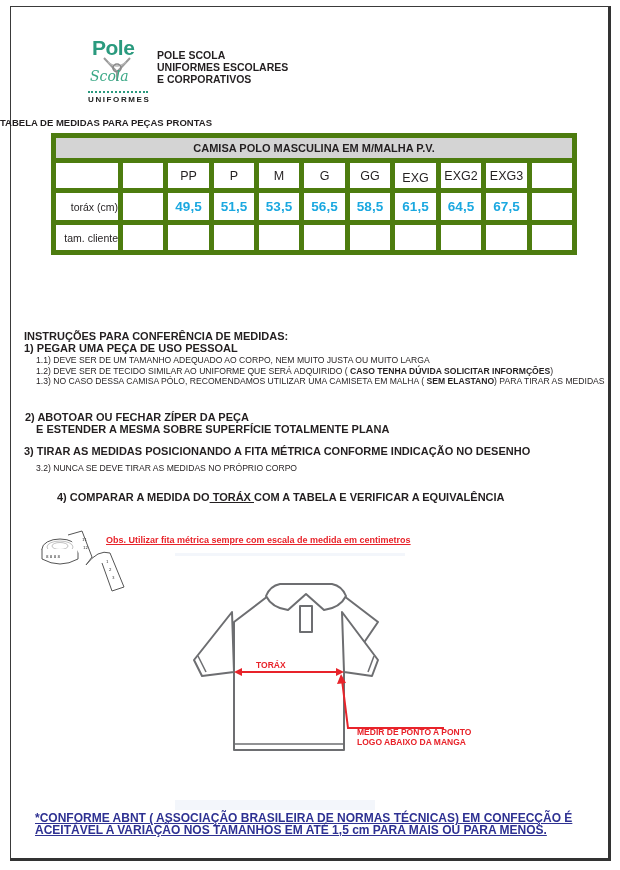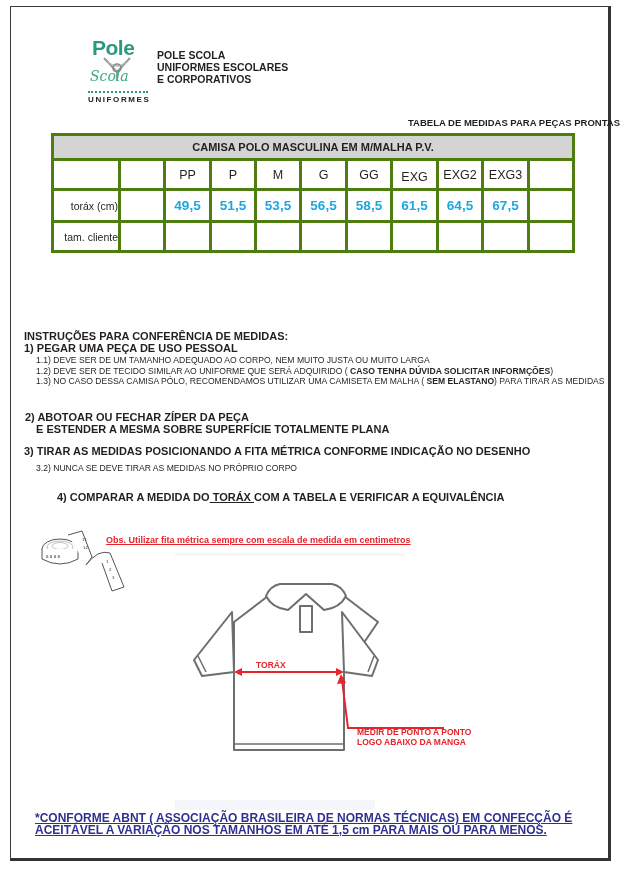--- a/index.html
+++ b/index.html
@@ -12,24 +12,24 @@
   
   .logo { position:absolute; left:86px; top:36px; width:66px; height:70px; }
   .logo .pole { position:absolute; left:6px; top:0; font-weight:bold; font-size:21px; color:#2a9a7e; letter-spacing:-0.5px; }
   .logo .scola { position:absolute; left:4px; top:32px; font-family:"DejaVu Serif", serif; font-style:italic; font-size:14px; color:#3aa886; }
   .logo .dots { position:absolute; left:2px; top:55px; width:60px; border-top:2px dotted #2a9a7e; }
   .logo .unif { position:absolute; left:2px; top:59px; font-size:8px; font-weight:bold; letter-spacing:1.6px; color:#222; }
   .logo svg { position:absolute; left:14px; top:20px; }
 
   .company { position:absolute; left:157px; top:49px; font-weight:bold; font-size:10.5px; line-height:12px; color:#231f20; }
 
-  .tbl-title { position:absolute; left:0; width:620px; top:117px; text-align:right; font-weight:bold; font-size:9.5px; }
+  .tbl-title { position:absolute; left:0; width:620px; top:117px; text-align:left; font-weight:bold; font-size:9.5px; }
 
   table.sizes { position:absolute; left:51px; top:133px; border-collapse:collapse; }
-  table.sizes td { border:3px solid #4d7c0f; padding:0; text-align:center; box-sizing:border-box; }
+  table.sizes td { border:5px solid #4d7c0f; padding:0; text-align:center; box-sizing:border-box; }
   table.sizes .head { background:#d4d4d4; height:25px; font-weight:bold; font-size:11px; }
   table.sizes .r-size td { height:30px; font-size:12.5px; }
   table.sizes .r-torax td { height:32px; font-size:13.5px; font-weight:bold; color:#1ba8e0; }
   table.sizes .r-client td { height:30px; }
   table.sizes td.lbl { text-align:right; padding-left:6px; font-size:10.5px; font-weight:normal; color:#231f20; }
 
   .h-main { font-weight:bold; font-size:11px; line-height:12px; }
   .sub { font-size:8.6px; line-height:10.6px; }
   .obs { position:absolute; left:106px; top:535px; font-weight:bold; font-size:9px; color:#e8232a; text-decoration:underline; }
   .abnt { position:absolute; left:35px; top:813px; width:570px; font-weight:bold; font-size:12px; line-height:11.5px;

